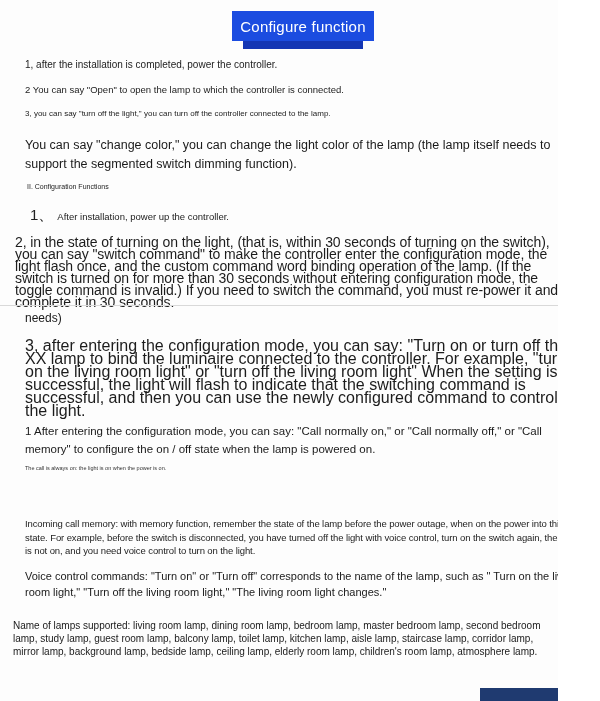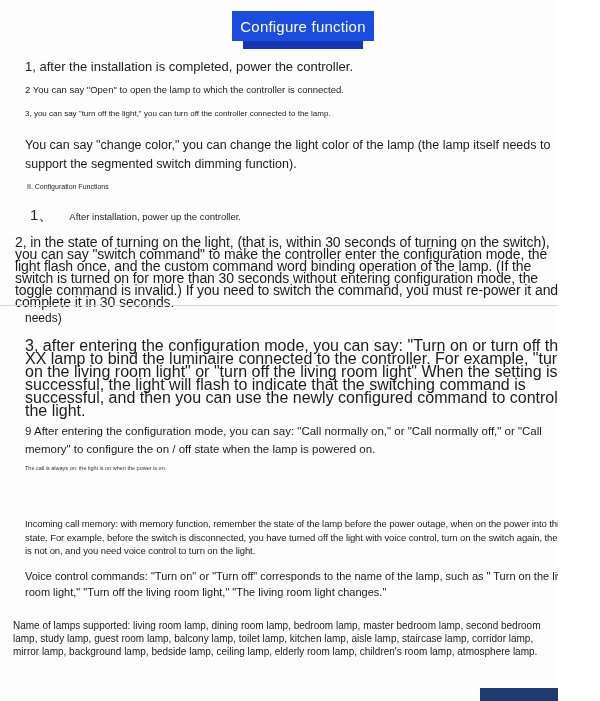--- a/index.html
+++ b/index.html
@@ -13,28 +13,28 @@
   
   .btn-main{
     left:232px;top:11px;width:142px;height:30px;
     background:#1b4ce0;color:#ffffff;
     display:flex;align-items:center;justify-content:center;
     font-size:15px;letter-spacing:.2px;
     border:none;cursor:pointer;
   }
   .btn-tab{left:243px;top:41px;width:120px;height:8px;background:#1436b4;}
   
-  .t-step1{left:25px;top:59px;font-size:13px;color:#222;}
+  .t-step1{left:25px;top:59px;font-size:10px;color:#222;}
   .t-step2{left:25px;top:84px;font-size:9.5px;color:#222;}
   .t-step3{left:25px;top:109px;font-size:8px;color:#222;}
   .t-color{left:25px;top:136px;width:545px;font-size:12.5px;line-height:19px;color:#1a1a1a;}
   .t-cfghead{left:27px;top:183px;font-size:7px;color:#222;}
   .t-cfg1{left:30px;top:206px;display:flex;align-items:baseline;}
   .t-cfg1 .num{font-size:15px;color:#222;}
-  .t-cfg1 .txt{font-size:9.5px;margin-left:16px;color:#222;}
+  .t-cfg1 .txt{font-size:9.5px;margin-left:4px;color:#222;}
   .t-cfg2{left:15px;top:236px;width:555px;font-size:14px;line-height:12px;letter-spacing:-.1px;color:#1c1c1c;}
   .sep{left:0;top:305px;width:600px;height:0;border-top:1px solid #d9d9d9;}
   .t-config{left:25px;top:311px;font-size:12px;color:#1a1a1a;}
   .t-cfg3{left:25px;top:339px;width:548px;font-size:16px;line-height:13px;color:#1c1c1c;}
   .t-cfg4{left:25px;top:423px;width:545px;font-size:11.5px;line-height:17.5px;color:#1a1a1a;}
   .t-tiny{left:25px;top:465px;font-size:5.5px;color:#333;}
   .t-often{left:25px;top:489px;font-size:8.5px;color:#222;}
   .t-memory{left:25px;top:517px;width:558px;font-size:9.5px;line-height:13.5px;letter-spacing:-.1px;color:#1c1c1c;}
   .t-voice{left:25px;top:569px;width:555px;font-size:11px;line-height:15.5px;color:#1a1a1a;}
   .t-lamps{left:13px;top:619px;width:548px;font-size:10px;line-height:13px;color:#1a1a1a;}
@@ -60,21 +60,21 @@
     <span class="txt">After installation, power up the controller.</span>
   </div>
 
   <p class="abs t-cfg2">2, in the state of turning on the light, (that is, within 30 seconds of turning on the switch), you can say "switch command" to make the controller enter the configuration mode, the light flash once, and the custom command word binding operation of the lamp. (If the switch is turned on for more than 30 seconds without entering configuration mode, the toggle command is invalid.) If you need to switch the command, you must re-power it and complete it in 30 seconds.</p>
 
   <div class="abs sep"></div>
 
   <p class="abs t-config">needs)</p>
 
   <p class="abs t-cfg3">3, after entering the configuration mode, you can say: "Turn on or turn off the XX lamp to bind the luminaire connected to the controller. For example, "turn on the living room light" or "turn off the living room light" When the setting is successful, the light will flash to indicate that the switching command is successful, and then you can use the newly configured command to control the light.</p>
-  <p class="abs t-cfg4">9 After entering the configuration mode, you can say: "Call normally on," or "Call normally off," or "Call memory" to configure the on / off state when the lamp is powered on.</p>
+  <p class="abs t-cfg4">1 After entering the configuration mode, you can say: "Call normally on," or "Call normally off," or "Call memory" to configure the on / off state when the lamp is powered on.</p>
 
   <p class="abs t-tiny">The call is always on: the light is on when the power is on.</p>
   <p class="abs t-memory">Incoming call memory: with memory function, remember the state of the lamp before the power outage, when on the power into this state. For example, before the switch is disconnected, you have turned off the light with voice control, turn on the switch again, the light is not on, and you need voice control to turn on the light.</p>
 
   <p class="abs t-voice">Voice control commands: "Turn on" or "Turn off" corresponds to the name of the lamp, such as " Turn on the living room light," "Turn off the living room light," "The living room light changes."</p>
   <p class="abs t-lamps">Name of lamps supported: living room lamp, dining room lamp, bedroom lamp, master bedroom lamp, second bedroom lamp, study lamp, guest room lamp, balcony lamp, toilet lamp, kitchen lamp, aisle lamp, staircase lamp, corridor lamp, mirror lamp, background lamp, bedside lamp, ceiling lamp, elderly room lamp, children's room lamp, atmosphere lamp.</p>
 
   <div class="abs bottom-bar" style="background: rgb(31, 58, 112);"></div>
 
 </div>

